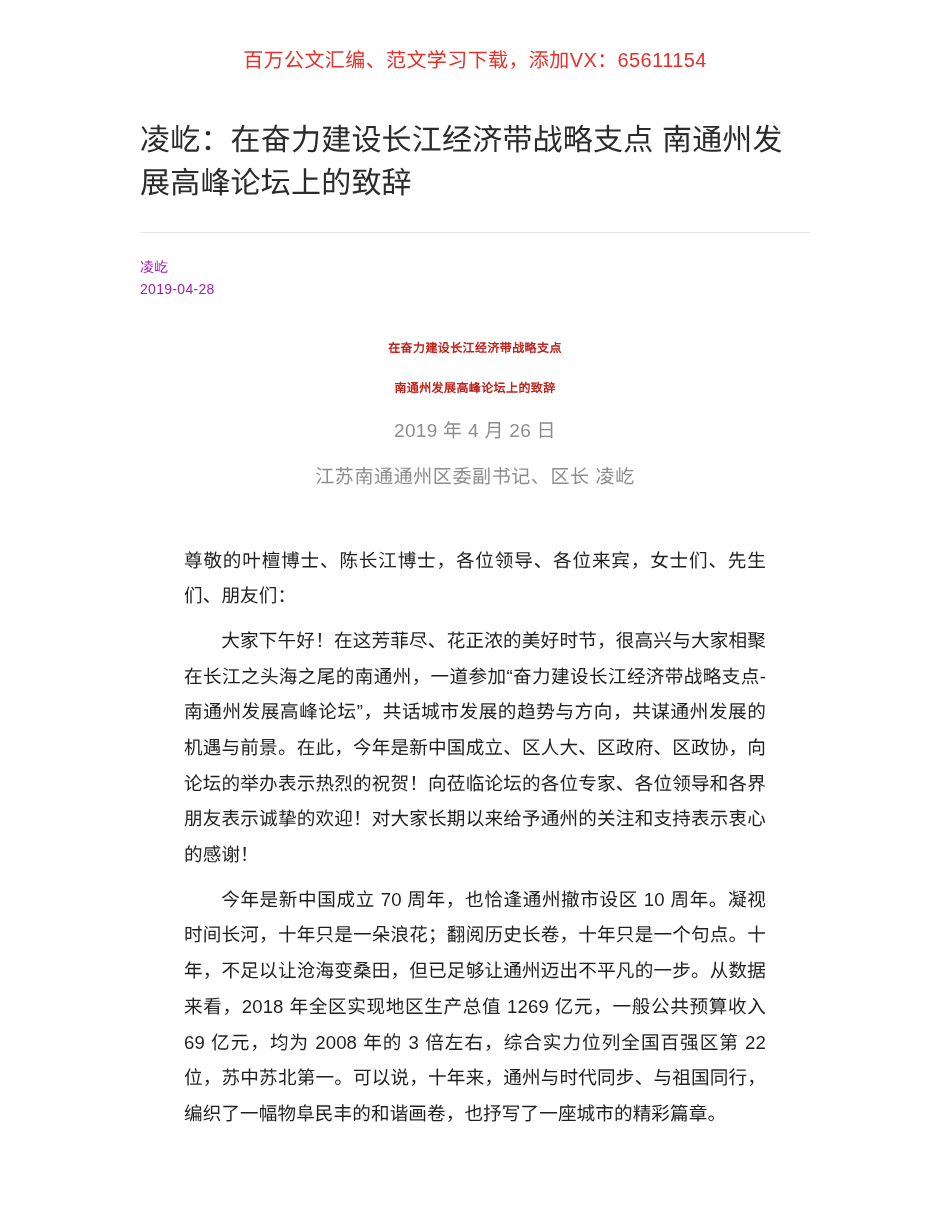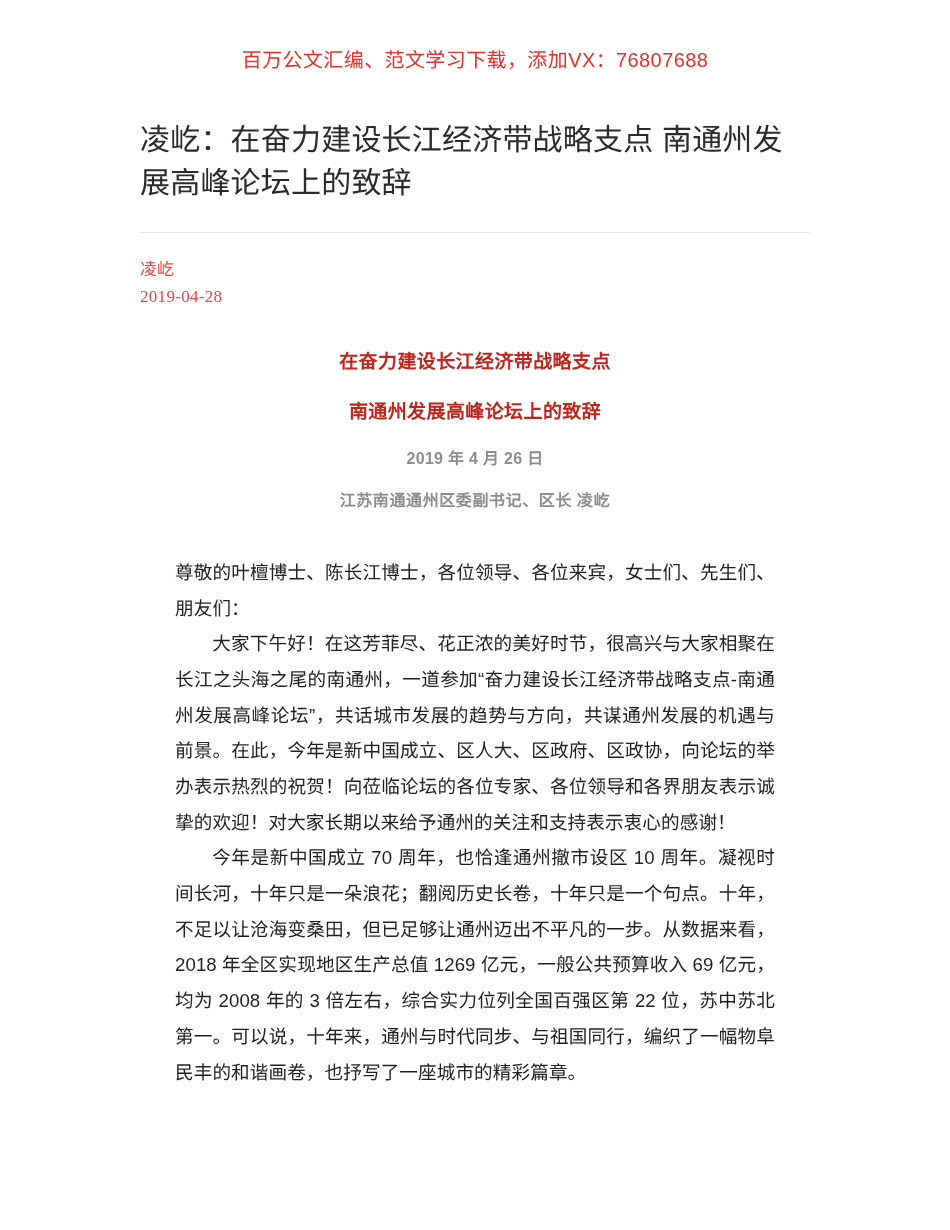--- a/index.html
+++ b/index.html
@@ -52,79 +52,78 @@
     letter-spacing: 0.2px;
   }
   .title-rule {
     margin-top: 28px;
     border: 0;
     border-top: 1px solid #e6e6e6;
     height: 0;
   }
   .byline {
     padding-top: 16px;
-    color: #ef4444;
-    font-size: 17px;
+    color: #a21caf;
+    font-size: 14px;
     line-height: 1.55;
-    font-family: Liberation Serif, serif;
   }
   .byline-author { display: block; }
   .byline-date { display: block; letter-spacing: 0.3px; }
 
   
   .doc-body {
     margin: 0 auto;
     width: 600px;
     padding-top: 38px;
   }
   .center-block { text-align: center; }
   .red-heading {
     color: #c0241c;
-    font-size: 19px;
+    font-size: 12px;
     font-weight: bold;
     line-height: 1.5;
     letter-spacing: 0.4px;
     margin: 0 0 22px 0;
   }
   .red-heading.second { margin-bottom: 20px; }
   .meta-line {
     color: #8d8d8d;
-    font-size: 16px;
-    font-weight: 700;
+    font-size: 19px;
+    font-weight: 400;
     line-height: 1.5;
     margin: 11px 0 18px 0;
     letter-spacing: 0.3px;
   }
   .meta-line.affiliation { margin-bottom: 0; letter-spacing: 0.6px; }
 
   
   .paragraphs { padding-top: 42px; }
   .para {
     font-size: 18.6px;
     line-height: 1.92;
     color: #1f1f1f;
-    margin: 0;
+    margin: 9px;
     text-align: justify;
     text-justify: inter-ideograph;
     letter-spacing: 0.1px;
   }
   .para.indent { text-indent: 2em; }
   .para b, .para strong { font-weight: bold; color: #111; }
   .para.clipped {
     max-height: 72px;
     overflow: hidden;
   }
 </style>
 </head>
 <body>
 
 <div class="page">
 
   <div class="promo-banner">
-    <span class="promo-text" style="color: rgb(232, 48, 42);">百万公文汇编、范文学习下载，添加VX：76807688</span>
+    <span class="promo-text" style="color: rgb(232, 48, 42);">百万公文汇编、范文学习下载，添加VX：65611154</span>
   </div>
 
   <div class="article-head">
     <h1 class="doc-title">凌屹：在奋力建设长江经济带战略支点 南通州发展高峰论坛上的致辞</h1>
     <hr class="title-rule">
     <div class="byline">
       <span class="byline-author">凌屹</span>
       <span class="byline-date">2019-04-28</span>
     </div>
   </div>

